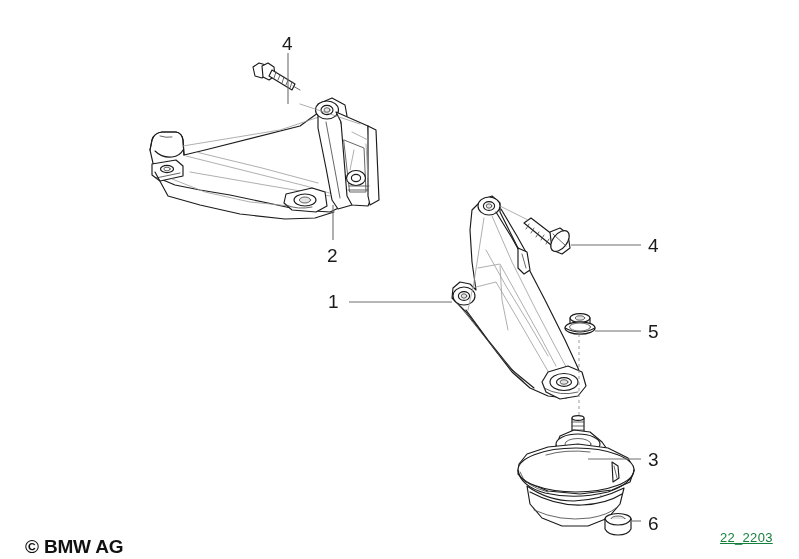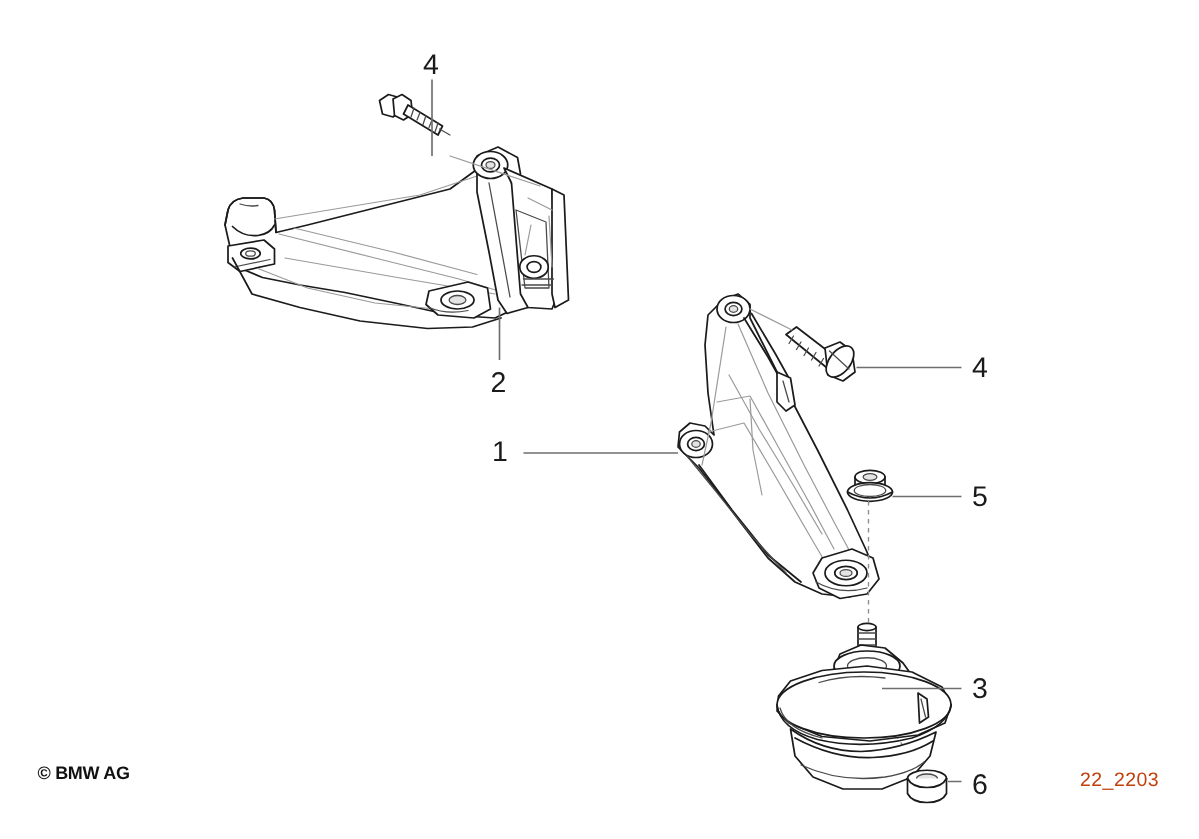--- a/index.html
+++ b/index.html
@@ -14,34 +14,35 @@
   .callout{
     position:absolute;
     font-family:"Liberation Sans", sans-serif;
     font-size:19px;
     color:#1a1a1a;
     line-height:1;
     user-select:none;
   }
   #copyright{
     position:absolute;
-    left:25px;top:508px;
-    font-family:"Liberation Sans", sans-serif;
-    font-size:12px;
+    left:25px;top:536px;
+    font-family:"Liberation Sans", sans-serif;
+    font-size:19px;
     font-weight:bold;
     letter-spacing:-0.2px;
     color:#111;
   }
   #diagram-ref{
     position:absolute;
-    left:720px;top:512px;
+    left:720px;top:530px;
     font-family:"Liberation Sans", sans-serif;
     font-size:13px;
-    color:#c2410c;
+    color:#15803d;
     letter-spacing:0.3px;
+    text-decoration:underline;
   }
   svg{display:block;}
   .ln{fill:none;stroke:#1b1b1b;stroke-width:1.15;stroke-linejoin:round;stroke-linecap:round;}
   .ln-thin{fill:none;stroke:#4a4a4a;stroke-width:0.85;stroke-linejoin:round;stroke-linecap:round;}
   .ln-faint{fill:none;stroke:#9a9a9a;stroke-width:0.8;stroke-linejoin:round;stroke-linecap:round;}
   .leader{fill:none;stroke:#6e6e6e;stroke-width:1.1;}
   .axis{fill:none;stroke:#8c8c8c;stroke-width:0.9;stroke-dasharray:3 3;}
   .fillw{fill:#ffffff;}
   .fillgg{fill:#e4e4e4;}
 </style>

